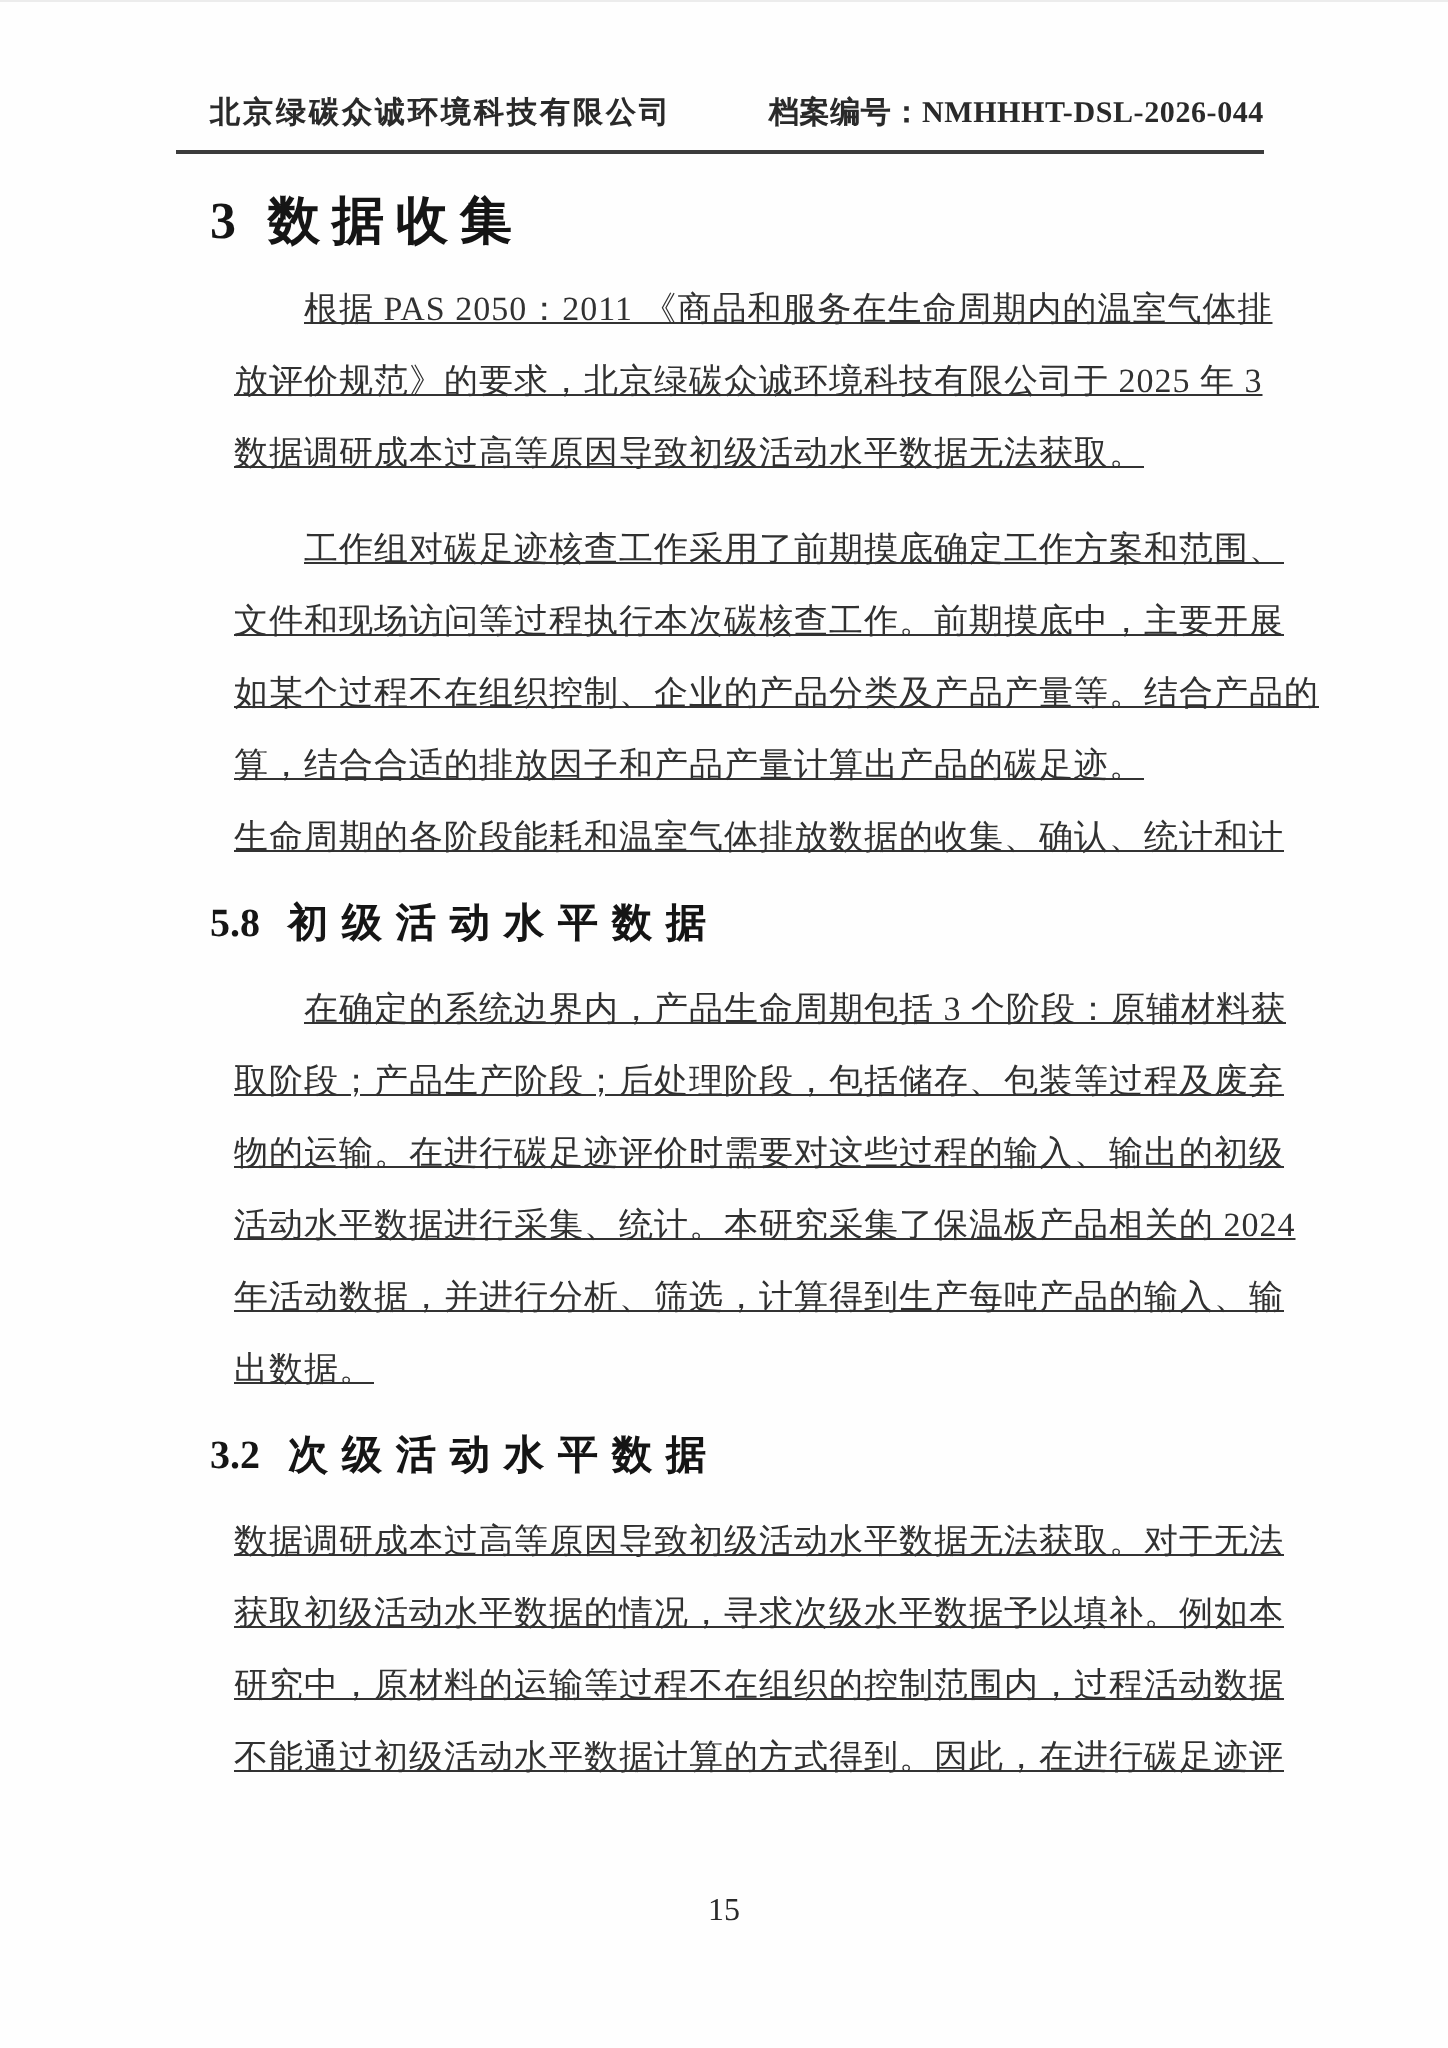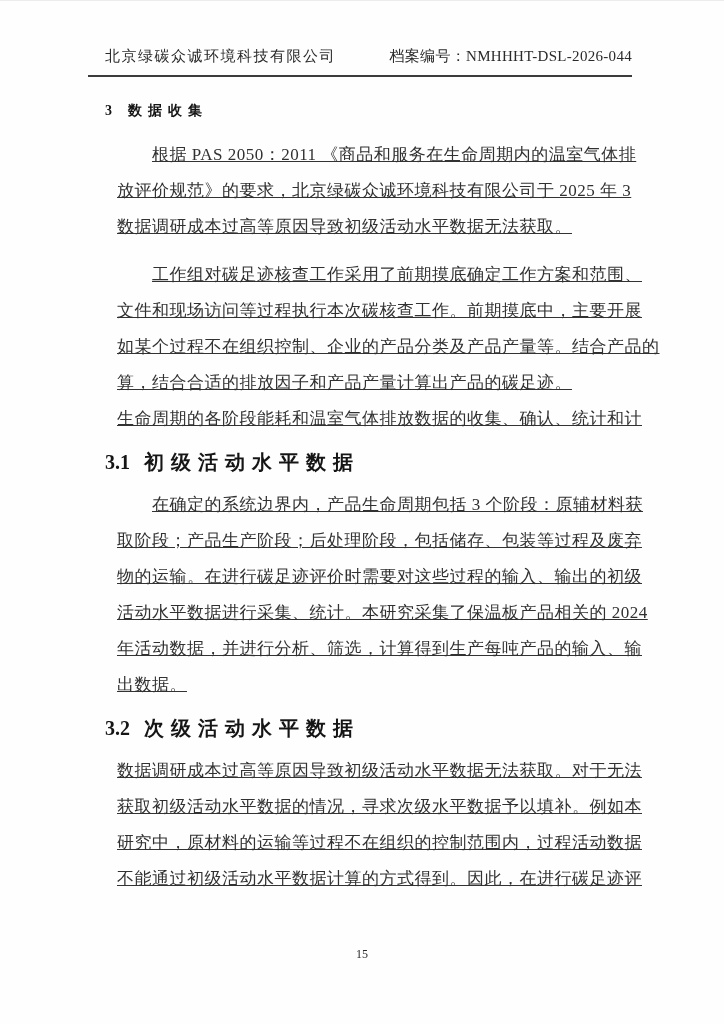--- a/index.html
+++ b/index.html
@@ -21,39 +21,39 @@
   .header {
     position: absolute;
     top: 46px;
     left: 88px;
     width: 544px;
     border-bottom: 2px solid #3c3c3c;
     padding-bottom: 9px;
     display: flex;
     justify-content: space-between;
     align-items: flex-start;
-    font-weight: normal;
+    font-weight: bold;
     font-size: 15px;
     color: #2a2a2a;
   }
   .h-left  { padding-left: 17px; letter-spacing: 1.5px; }
   .h-right { letter-spacing: 0.3px; }
 
   
   .content {
     position: absolute;
     top: 88px;
     left: 105px;
     width: 527px;
   }
   .h-sec {
     margin: 8px 0 12px 0;
     height: 28px;
     line-height: 28px;
-    font-size: 14px;
+    font-size: 26px;
     font-weight: bold;
     color: #151515;
   }
   .h-sec .num { margin-right: 16px; }
   .h-sec .ttl { letter-spacing: 6px; }
 
   .h-sub {
     margin: 6px 0 12px 0;
     height: 26px;
     line-height: 26px;
@@ -80,21 +80,21 @@
   }
   .line.indent { text-indent: 35px; }
 
   
   .footer {
     position: absolute;
     top: 946px;
     left: 0;
     width: 724px;
     text-align: center;
-    font-size: 12px;
+    font-size: 16px;
     color: #2a2a2a;
   }
 </style>
 </head>
 <body>
 
 <div class="page">
 
   <div class="header">
     <span class="h-left">北京绿碳众诚环境科技有限公司</span>
@@ -115,21 +115,21 @@
 
     <div class="para">
       <div class="line indent fill">工作组对碳足迹核查工作采用了前期摸底确定工作方案和范围、</div>
       <div class="line fill">文件和现场访问等过程执行本次碳核查工作。前期摸底中，主要开展</div>
       <div class="line fill">如某个过程不在组织控制、企业的产品分类及产品产量等。结合产品的</div>
       <div class="line">算，结合合适的排放因子和产品产量计算出产品的碳足迹。</div>
       <div class="line fill">生命周期的各阶段能耗和温室气体排放数据的收集、确认、统计和计</div>
     </div>
 
     <div class="h-sub">
-      <span class="num">3.1</span><span class="ttl">初级活动水平数据</span>
+      <span class="num">5.8</span><span class="ttl">初级活动水平数据</span>
     </div>
 
     <div class="para">
       <div class="line indent fill">在确定的系统边界内，产品生命周期包括 3 个阶段：原辅材料获</div>
       <div class="line fill">取阶段；产品生产阶段；后处理阶段，包括储存、包装等过程及废弃</div>
       <div class="line fill">物的运输。在进行碳足迹评价时需要对这些过程的输入、输出的初级</div>
       <div class="line fill">活动水平数据进行采集、统计。本研究采集了保温板产品相关的 2024</div>
       <div class="line fill">年活动数据，并进行分析、筛选，计算得到生产每吨产品的输入、输</div>
       <div class="line">出数据。</div>
     </div>

